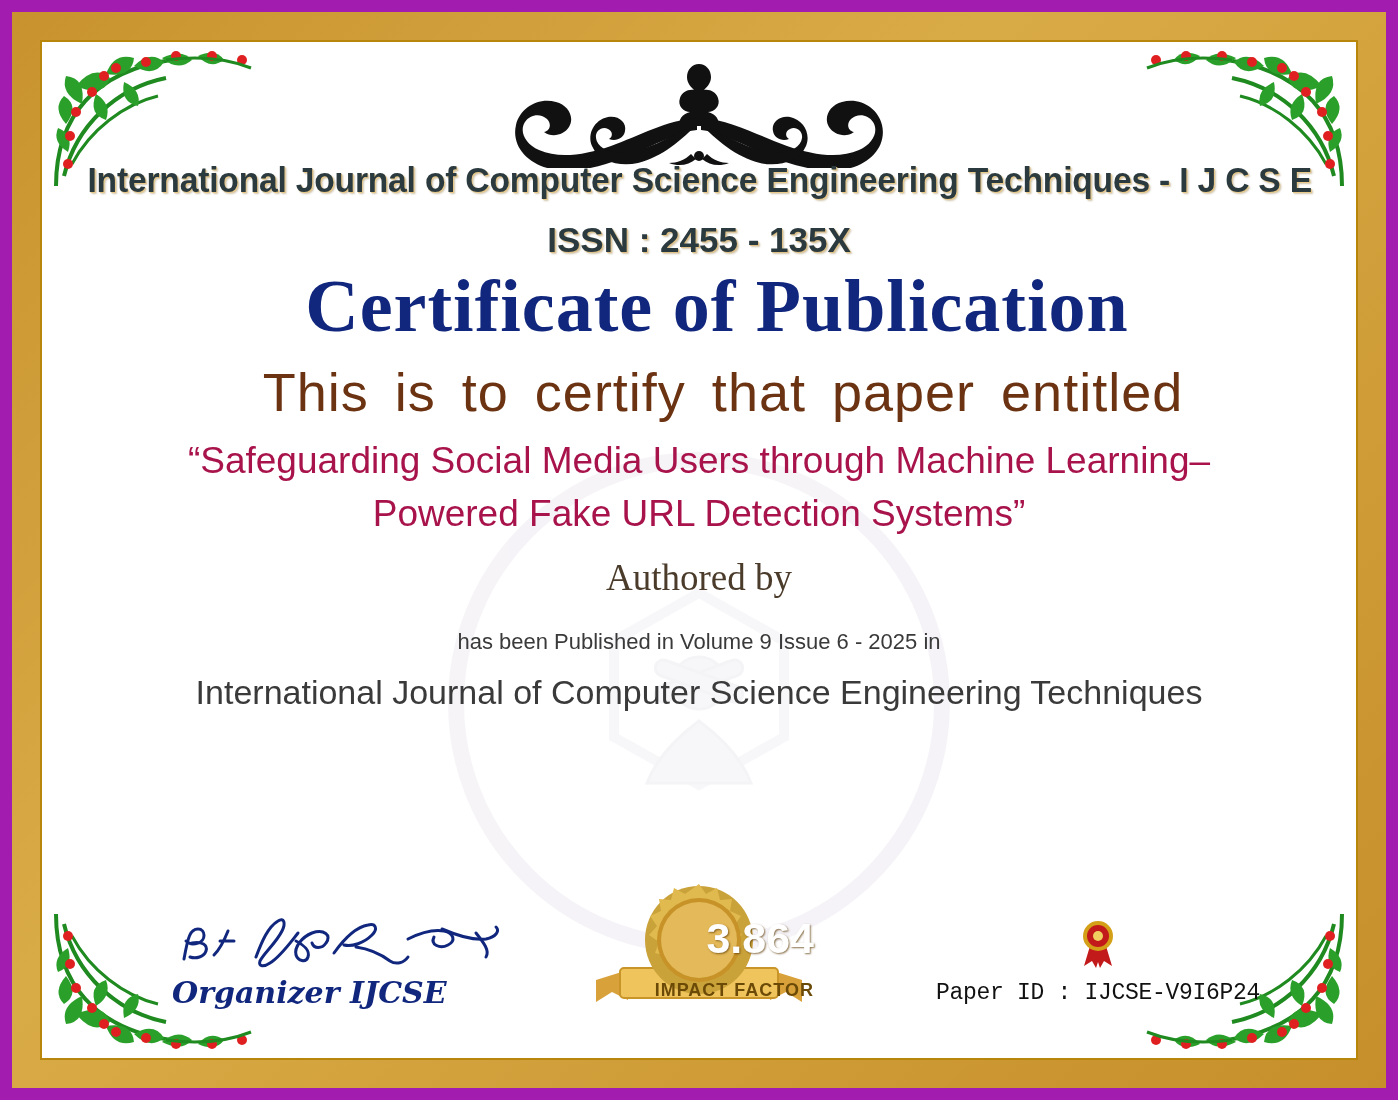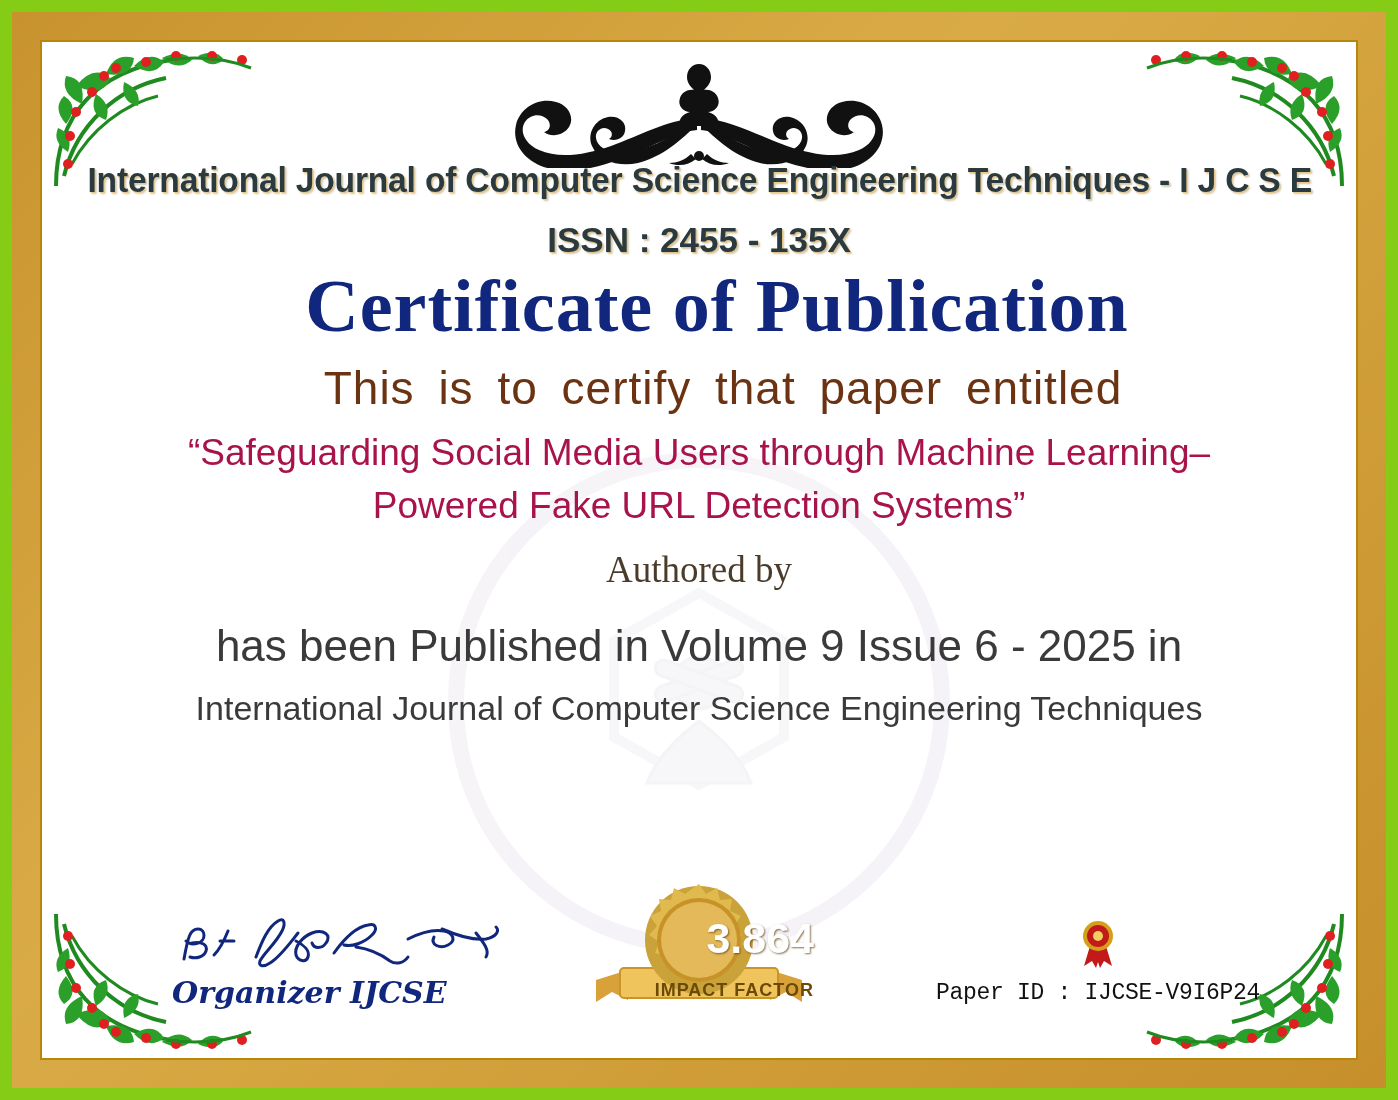--- a/index.html
+++ b/index.html
@@ -8,21 +8,21 @@
     background: #ffffff;
   }
   body {
     font-family: "Liberation Sans", sans-serif;
   }
   .page {
     position: relative;
     width: 1398px;
     height: 1100px;
     box-sizing: border-box;
-    background: #84cc16;
+    background: #a21caf;
     overflow: hidden;
   }
   
   .frame-outer {
     position: absolute;
     left: 12px;
     top: 12px;
     right: 12px;
     bottom: 12px;
     background: #cf9b33;
@@ -112,21 +112,21 @@
     font-family: Liberation Serif, serif;
     font-size: 74px;
     font-weight: bold;
     color: #11277e;
     letter-spacing: 1px;
     line-height: 1.1;
     padding-left: 36px;
   }
   .line-certify {
     margin-top: 14px;
-    font-size: 46px;
+    font-size: 54px;
     color: #6b3311;
     letter-spacing: 1px;
     word-spacing: 10px;
     margin-left: 48px;
   }
   .paper-title {
     margin-top: 12px;
     font-size: 37px;
     color: #a8134b;
     line-height: 1.42;
@@ -138,21 +138,21 @@
     color: #4a3b2a;
     font-family: Liberation Serif, serif;
   }
   .author-name {
     margin-top: 6px;
     font-size: 37px;
     color: #a8134b;
   }
   .published-line {
     margin-top: 30px;
-    font-size: 44px;
+    font-size: 22px;
     color: #3a3a3a;
   }
   .journal-line {
     margin-top: 18px;
     font-size: 34px;
     color: #3a3a3a;
   }
 
   
   .footer {

